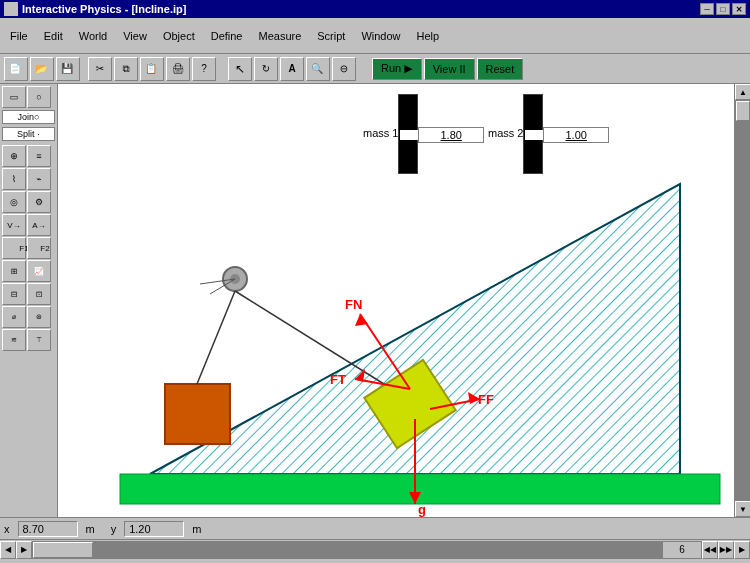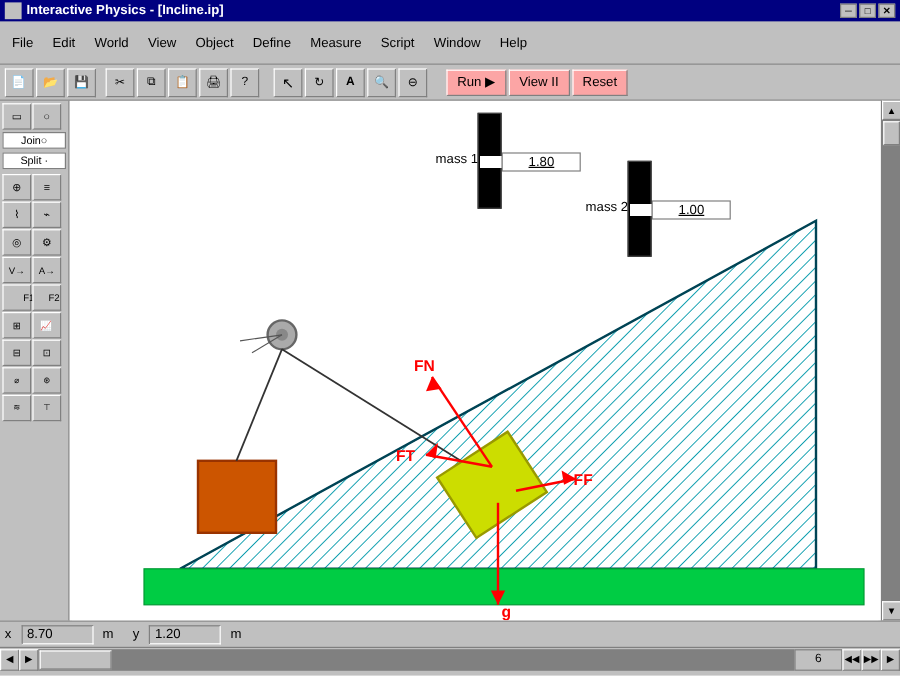--- a/index.html
+++ b/index.html
@@ -49,21 +49,21 @@
     .toolbar-btn {
       width: 24px; height: 24px;
       background: #c0c0c0;
       border: 1px solid;
       border-color: #ffffff #808080 #808080 #ffffff;
       display: flex; align-items: center; justify-content: center;
       font-size: 10px; cursor: pointer;
     }
     .toolbar-sep { width: 4px; }
     .run-btn {
-      background: #fca5a5;
+      background: #15803d;
       border: 1px solid;
       border-color: #ffffff #808080 #808080 #ffffff;
       padding: 2px 8px;
       font-size: 11px;
       cursor: pointer;
       height: 22px;
     }
 
     
     .main-layout {
@@ -356,21 +356,21 @@
     
     <div class="slider-container" style="position:absolute; top:10px; left:305px; align-items:center;">
       <div class="slider-label">mass 1</div>
       <div class="slider-track">
         <div class="slider-thumb" style="top:35px;"></div>
       </div>
       <div class="slider-value">1.80</div>
     </div>
 
     
-    <div class="slider-container" style="position:absolute; top:10px; left:430px; align-items:center;margin-top:40px;">
+    <div class="slider-container" style="position:absolute; top:10px; left:430px; align-items:center;">
       <div class="slider-label">mass 2</div>
       <div class="slider-track">
         <div class="slider-thumb" style="top:35px;"></div>
       </div>
       <div class="slider-value">1.00</div>
     </div>
 
     
 
   </div>

